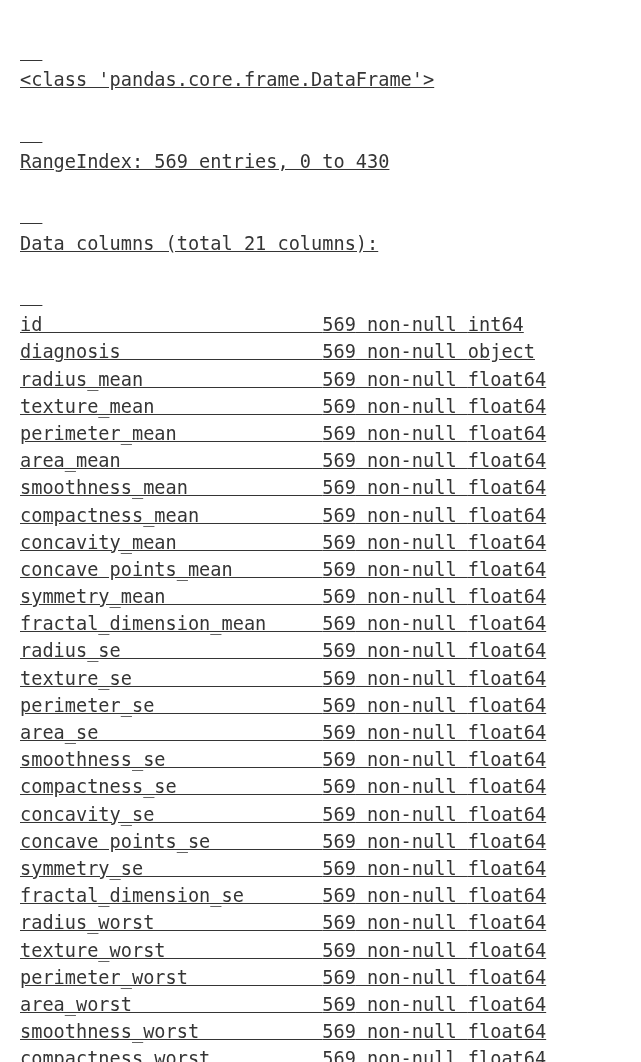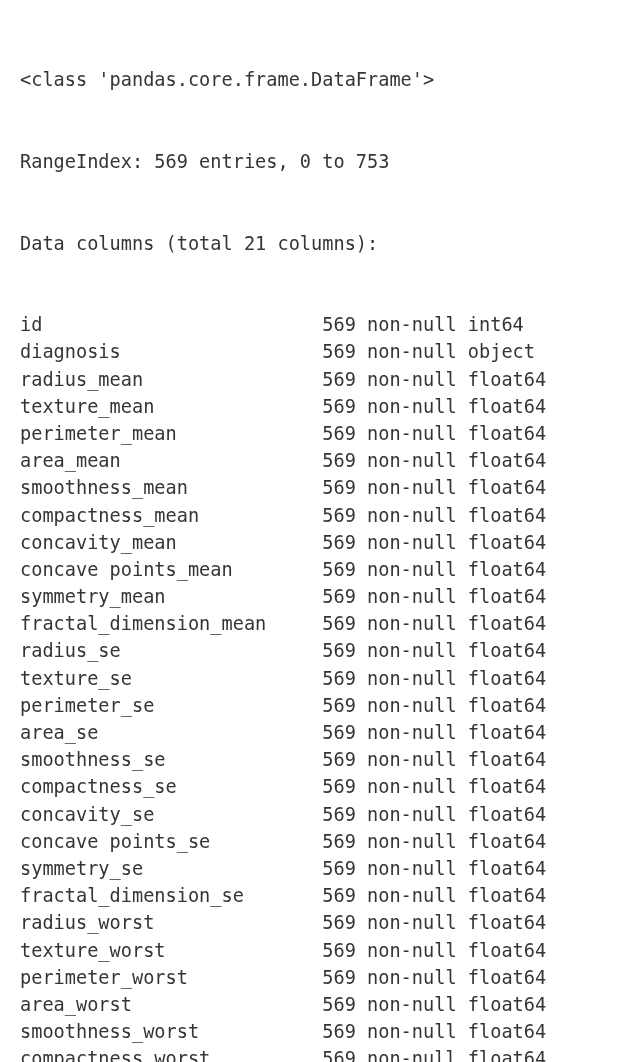--- a/index.html
+++ b/index.html
@@ -19,20 +19,21 @@
     width: 641px;
     height: 1062px;
     padding: 12px 0 0 20px;
     background: #ffffff;
     color: #353535;
     font-family: "DejaVu Sans Mono", "Liberation Mono", monospace;
     font-size: 18.6px;
     line-height: 27.2px;
     white-space: pre;
     letter-spacing: 0px;
+    text-decoration: underline;
   }
   .line {
     display: block;
     white-space: pre;
     height: 27.2px;
   }
   .col-line {
     display: block;
     white-space: pre;
     height: 27.2px;
@@ -42,18 +43,18 @@
   .col-null,
   .col-dtype {
     white-space: pre;
   }
 </style>
 </head>
 <body>
 
 <div class="info-output">
   <span class="line">&lt;class 'pandas.core.frame.DataFrame'&gt;</span>
-  <span class="line">RangeIndex: 569 entries, 0 to 753</span>
+  <span class="line">RangeIndex: 569 entries, 0 to 430</span>
   <span class="line">Data columns (total 21 columns):</span>
   <div id="column-list"><span class="col-line"><span class="col-name">id                         </span><span class="col-count">569</span><span class="col-null"> non-null </span><span class="col-dtype">int64</span></span><span class="col-line"><span class="col-name">diagnosis                  </span><span class="col-count">569</span><span class="col-null"> non-null </span><span class="col-dtype">object</span></span><span class="col-line"><span class="col-name">radius_mean                </span><span class="col-count">569</span><span class="col-null"> non-null </span><span class="col-dtype">float64</span></span><span class="col-line"><span class="col-name">texture_mean               </span><span class="col-count">569</span><span class="col-null"> non-null </span><span class="col-dtype">float64</span></span><span class="col-line"><span class="col-name">perimeter_mean             </span><span class="col-count">569</span><span class="col-null"> non-null </span><span class="col-dtype">float64</span></span><span class="col-line"><span class="col-name">area_mean                  </span><span class="col-count">569</span><span class="col-null"> non-null </span><span class="col-dtype">float64</span></span><span class="col-line"><span class="col-name">smoothness_mean            </span><span class="col-count">569</span><span class="col-null"> non-null </span><span class="col-dtype">float64</span></span><span class="col-line"><span class="col-name">compactness_mean           </span><span class="col-count">569</span><span class="col-null"> non-null </span><span class="col-dtype">float64</span></span><span class="col-line"><span class="col-name">concavity_mean             </span><span class="col-count">569</span><span class="col-null"> non-null </span><span class="col-dtype">float64</span></span><span class="col-line"><span class="col-name">concave points_mean        </span><span class="col-count">569</span><span class="col-null"> non-null </span><span class="col-dtype">float64</span></span><span class="col-line"><span class="col-name">symmetry_mean              </span><span class="col-count">569</span><span class="col-null"> non-null </span><span class="col-dtype">float64</span></span><span class="col-line"><span class="col-name">fractal_dimension_mean     </span><span class="col-count">569</span><span class="col-null"> non-null </span><span class="col-dtype">float64</span></span><span class="col-line"><span class="col-name">radius_se                  </span><span class="col-count">569</span><span class="col-null"> non-null </span><span class="col-dtype">float64</span></span><span class="col-line"><span class="col-name">texture_se                 </span><span class="col-count">569</span><span class="col-null"> non-null </span><span class="col-dtype">float64</span></span><span class="col-line"><span class="col-name">perimeter_se               </span><span class="col-count">569</span><span class="col-null"> non-null </span><span class="col-dtype">float64</span></span><span class="col-line"><span class="col-name">area_se                    </span><span class="col-count">569</span><span class="col-null"> non-null </span><span class="col-dtype">float64</span></span><span class="col-line"><span class="col-name">smoothness_se              </span><span class="col-count">569</span><span class="col-null"> non-null </span><span class="col-dtype">float64</span></span><span class="col-line"><span class="col-name">compactness_se             </span><span class="col-count">569</span><span class="col-null"> non-null </span><span class="col-dtype">float64</span></span><span class="col-line"><span class="col-name">concavity_se               </span><span class="col-count">569</span><span class="col-null"> non-null </span><span class="col-dtype">float64</span></span><span class="col-line"><span class="col-name">concave points_se          </span><span class="col-count">569</span><span class="col-null"> non-null </span><span class="col-dtype">float64</span></span><span class="col-line"><span class="col-name">symmetry_se                </span><span class="col-count">569</span><span class="col-null"> non-null </span><span class="col-dtype">float64</span></span><span class="col-line"><span class="col-name">fractal_dimension_se       </span><span class="col-count">569</span><span class="col-null"> non-null </span><span class="col-dtype">float64</span></span><span class="col-line"><span class="col-name">radius_worst               </span><span class="col-count">569</span><span class="col-null"> non-null </span><span class="col-dtype">float64</span></span><span class="col-line"><span class="col-name">texture_worst              </span><span class="col-count">569</span><span class="col-null"> non-null </span><span class="col-dtype">float64</span></span><span class="col-line"><span class="col-name">perimeter_worst            </span><span class="col-count">569</span><span class="col-null"> non-null </span><span class="col-dtype">float64</span></span><span class="col-line"><span class="col-name">area_worst                 </span><span class="col-count">569</span><span class="col-null"> non-null </span><span class="col-dtype">float64</span></span><span class="col-line"><span class="col-name">smoothness_worst           </span><span class="col-count">569</span><span class="col-null"> non-null </span><span class="col-dtype">float64</span></span><span class="col-line"><span class="col-name">compactness_worst          </span><span class="col-count">569</span><span class="col-null"> non-null </span><span class="col-dtype">float64</span></span></div>
   
   
 </div>
 
 </body></html>

